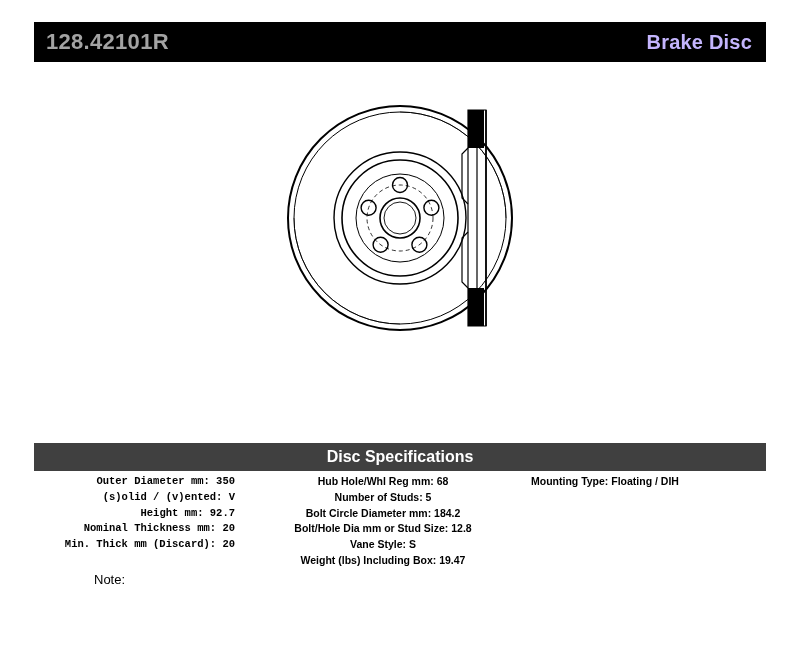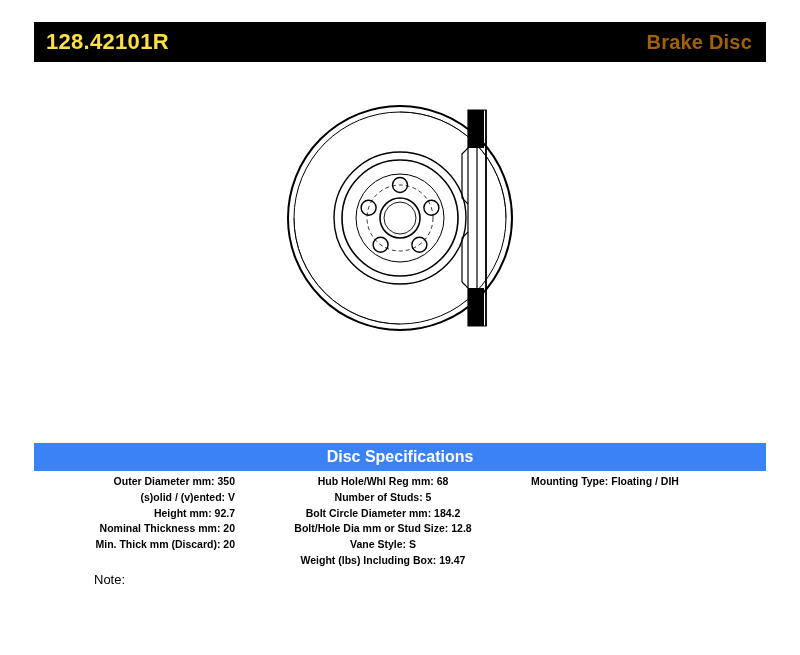--- a/index.html
+++ b/index.html
@@ -24,28 +24,28 @@
     width: 732px;
     height: 40px;
     background: #000000;
     display: flex;
     align-items: center;
     justify-content: space-between;
     box-sizing: border-box;
     padding: 0 14px 0 12px;
   }
   .part-number {
-    color: #fde047;
+    color: #a3a3a3;
     font-size: 22px;
     font-weight: bold;
     letter-spacing: 0.3px;
     line-height: 1;
   }
   .product-type {
-    color: #a16207;
+    color: #c4b5fd;
     font-size: 20px;
     font-weight: bold;
     letter-spacing: 0.2px;
     line-height: 1;
   }
 
   
   .drawing-area {
     position: absolute;
     left: 34px;
@@ -64,21 +64,21 @@
     top: 20px;
   }
 
   
   .spec-title-bar {
     position: absolute;
     left: 34px;
     top: 443px;
     width: 732px;
     height: 28px;
-    background: #3b82f6;
+    background: #404040;
     color: #ffffff;
     font-size: 16px;
     font-weight: bold;
     display: flex;
     align-items: center;
     justify-content: center;
     box-sizing: border-box;
   }
 
   .spec-columns {
@@ -90,20 +90,21 @@
     font-size: 10.5px;
     font-weight: bold;
   }
   .spec-col {
     box-sizing: border-box;
   }
   .col-left {
     width: 205px;
     text-align: right;
     padding-right: 4px;
+    font-family: Liberation Mono, monospace;
   }
   .col-mid {
     width: 292px;
     text-align: center;
     padding-right: 4px;
   }
   .col-right {
     width: 235px;
     padding-right: 8px;
   }

